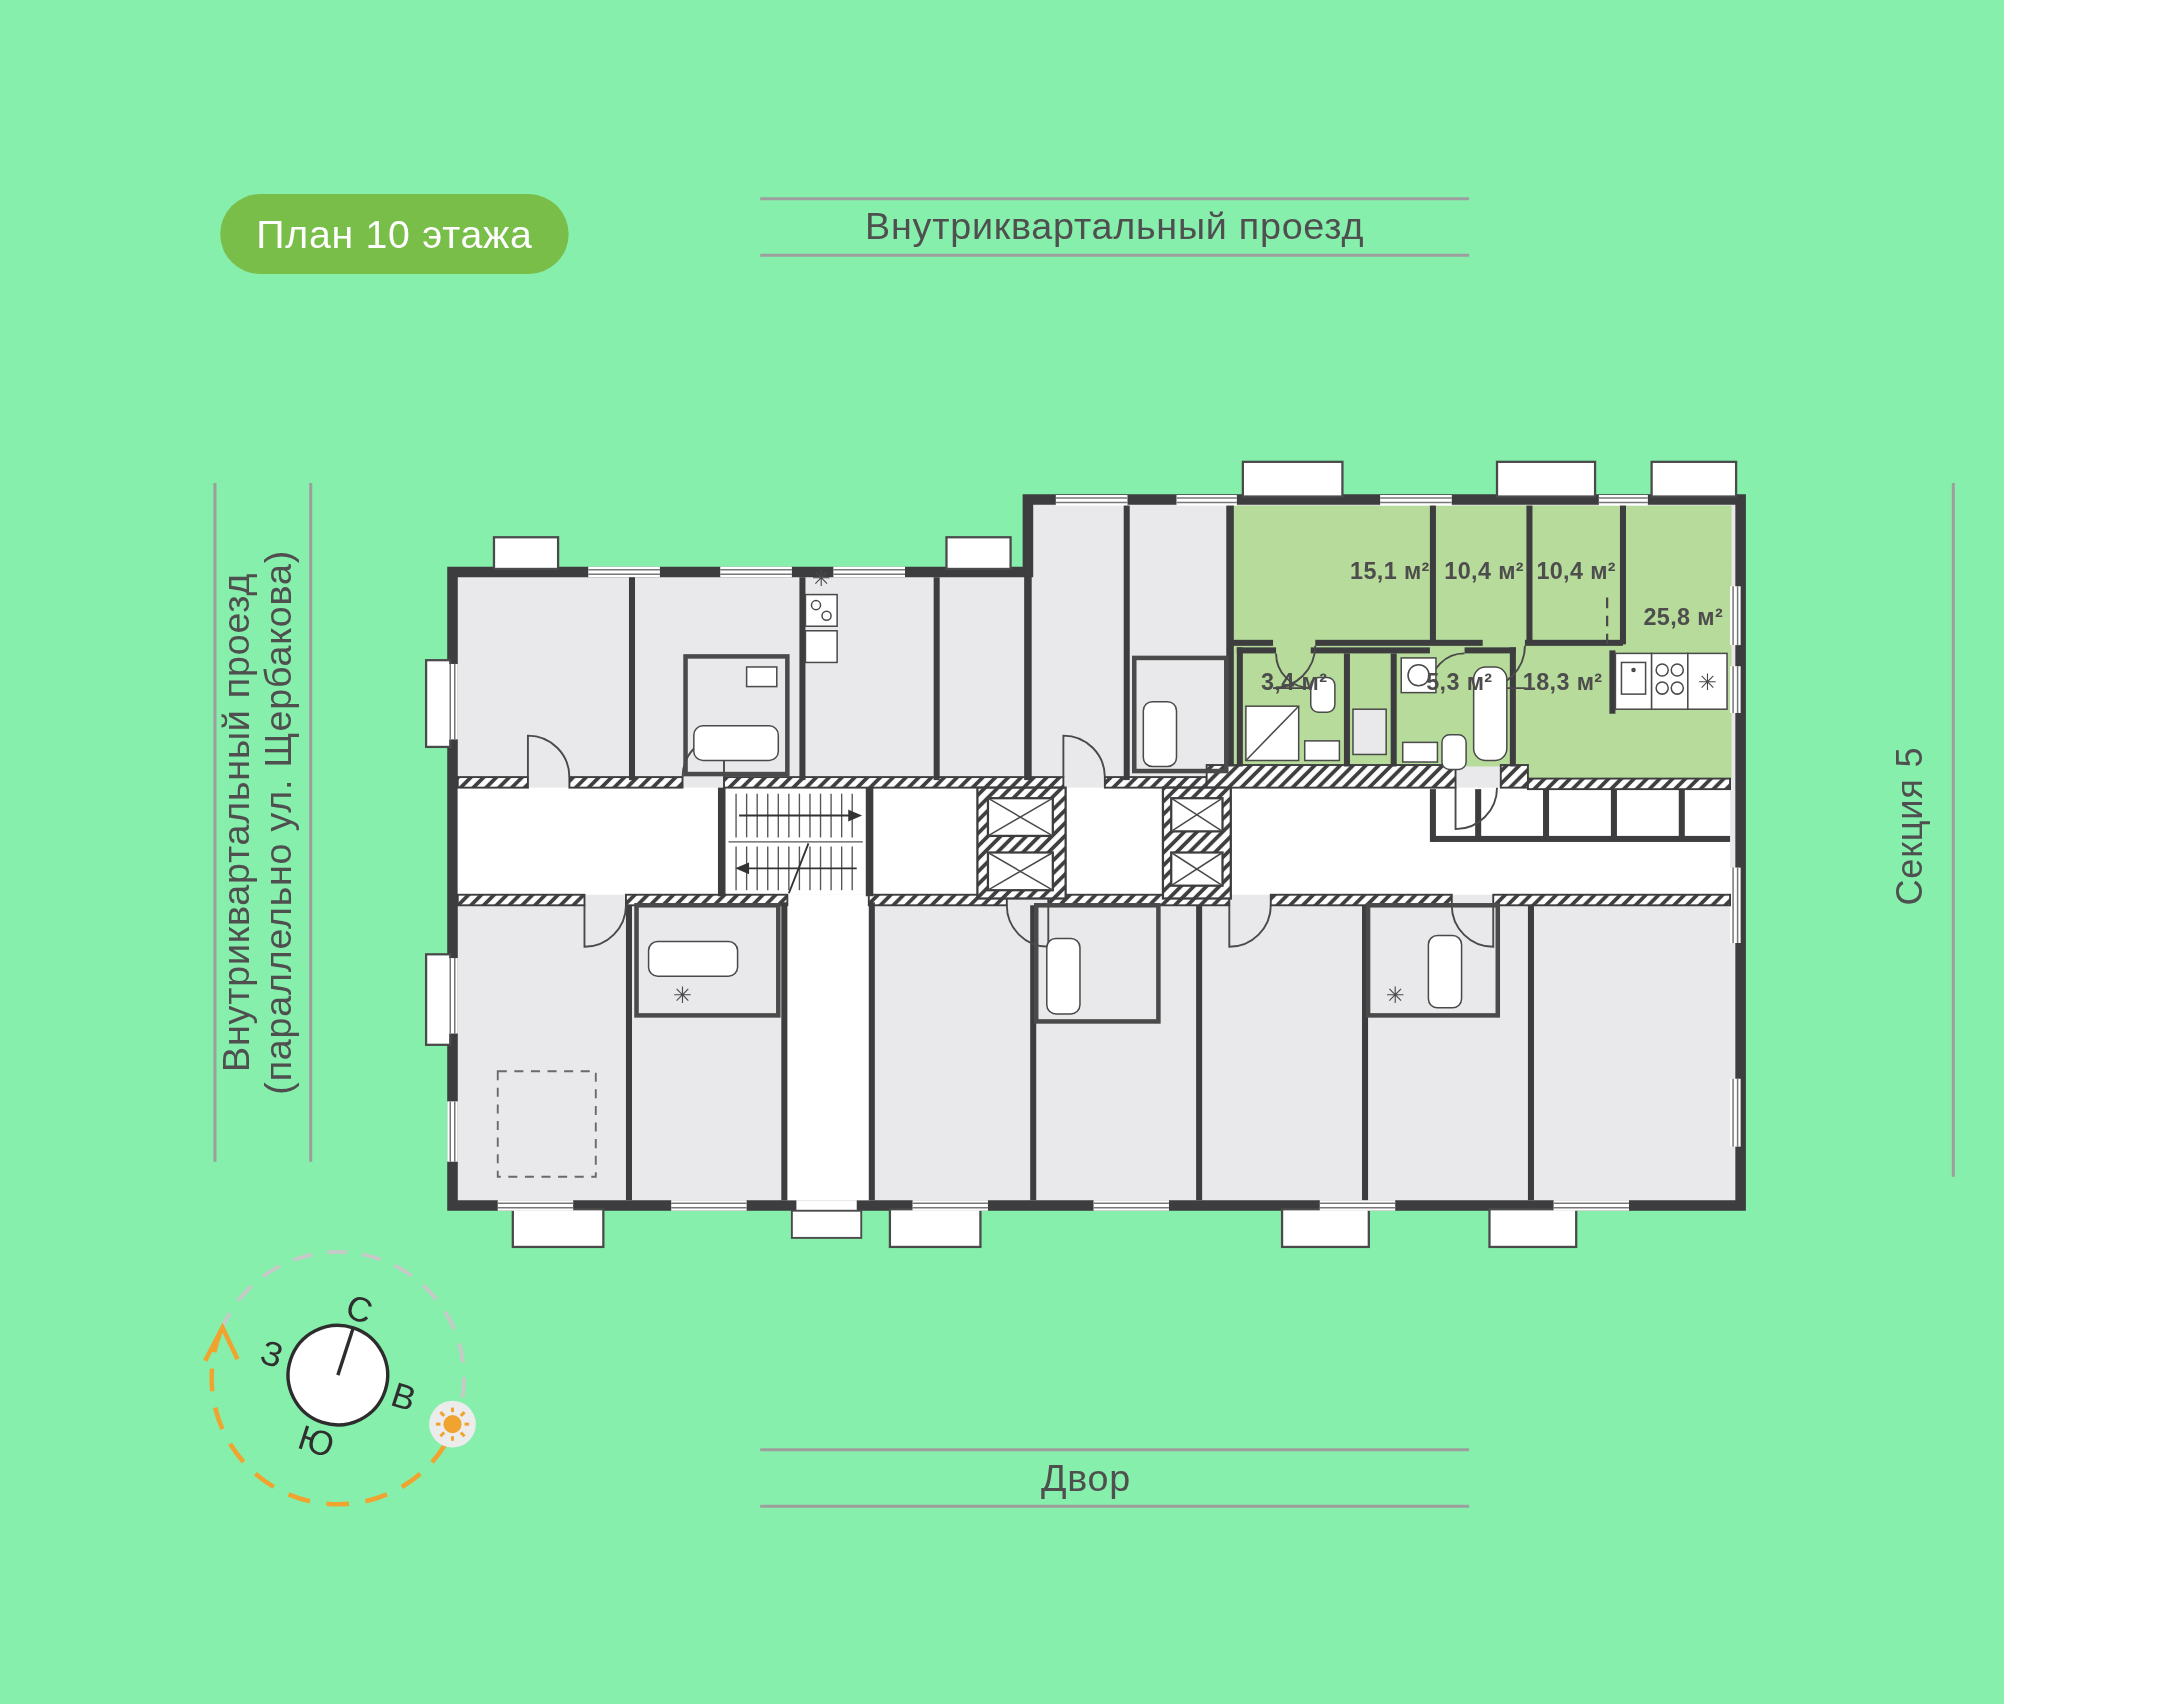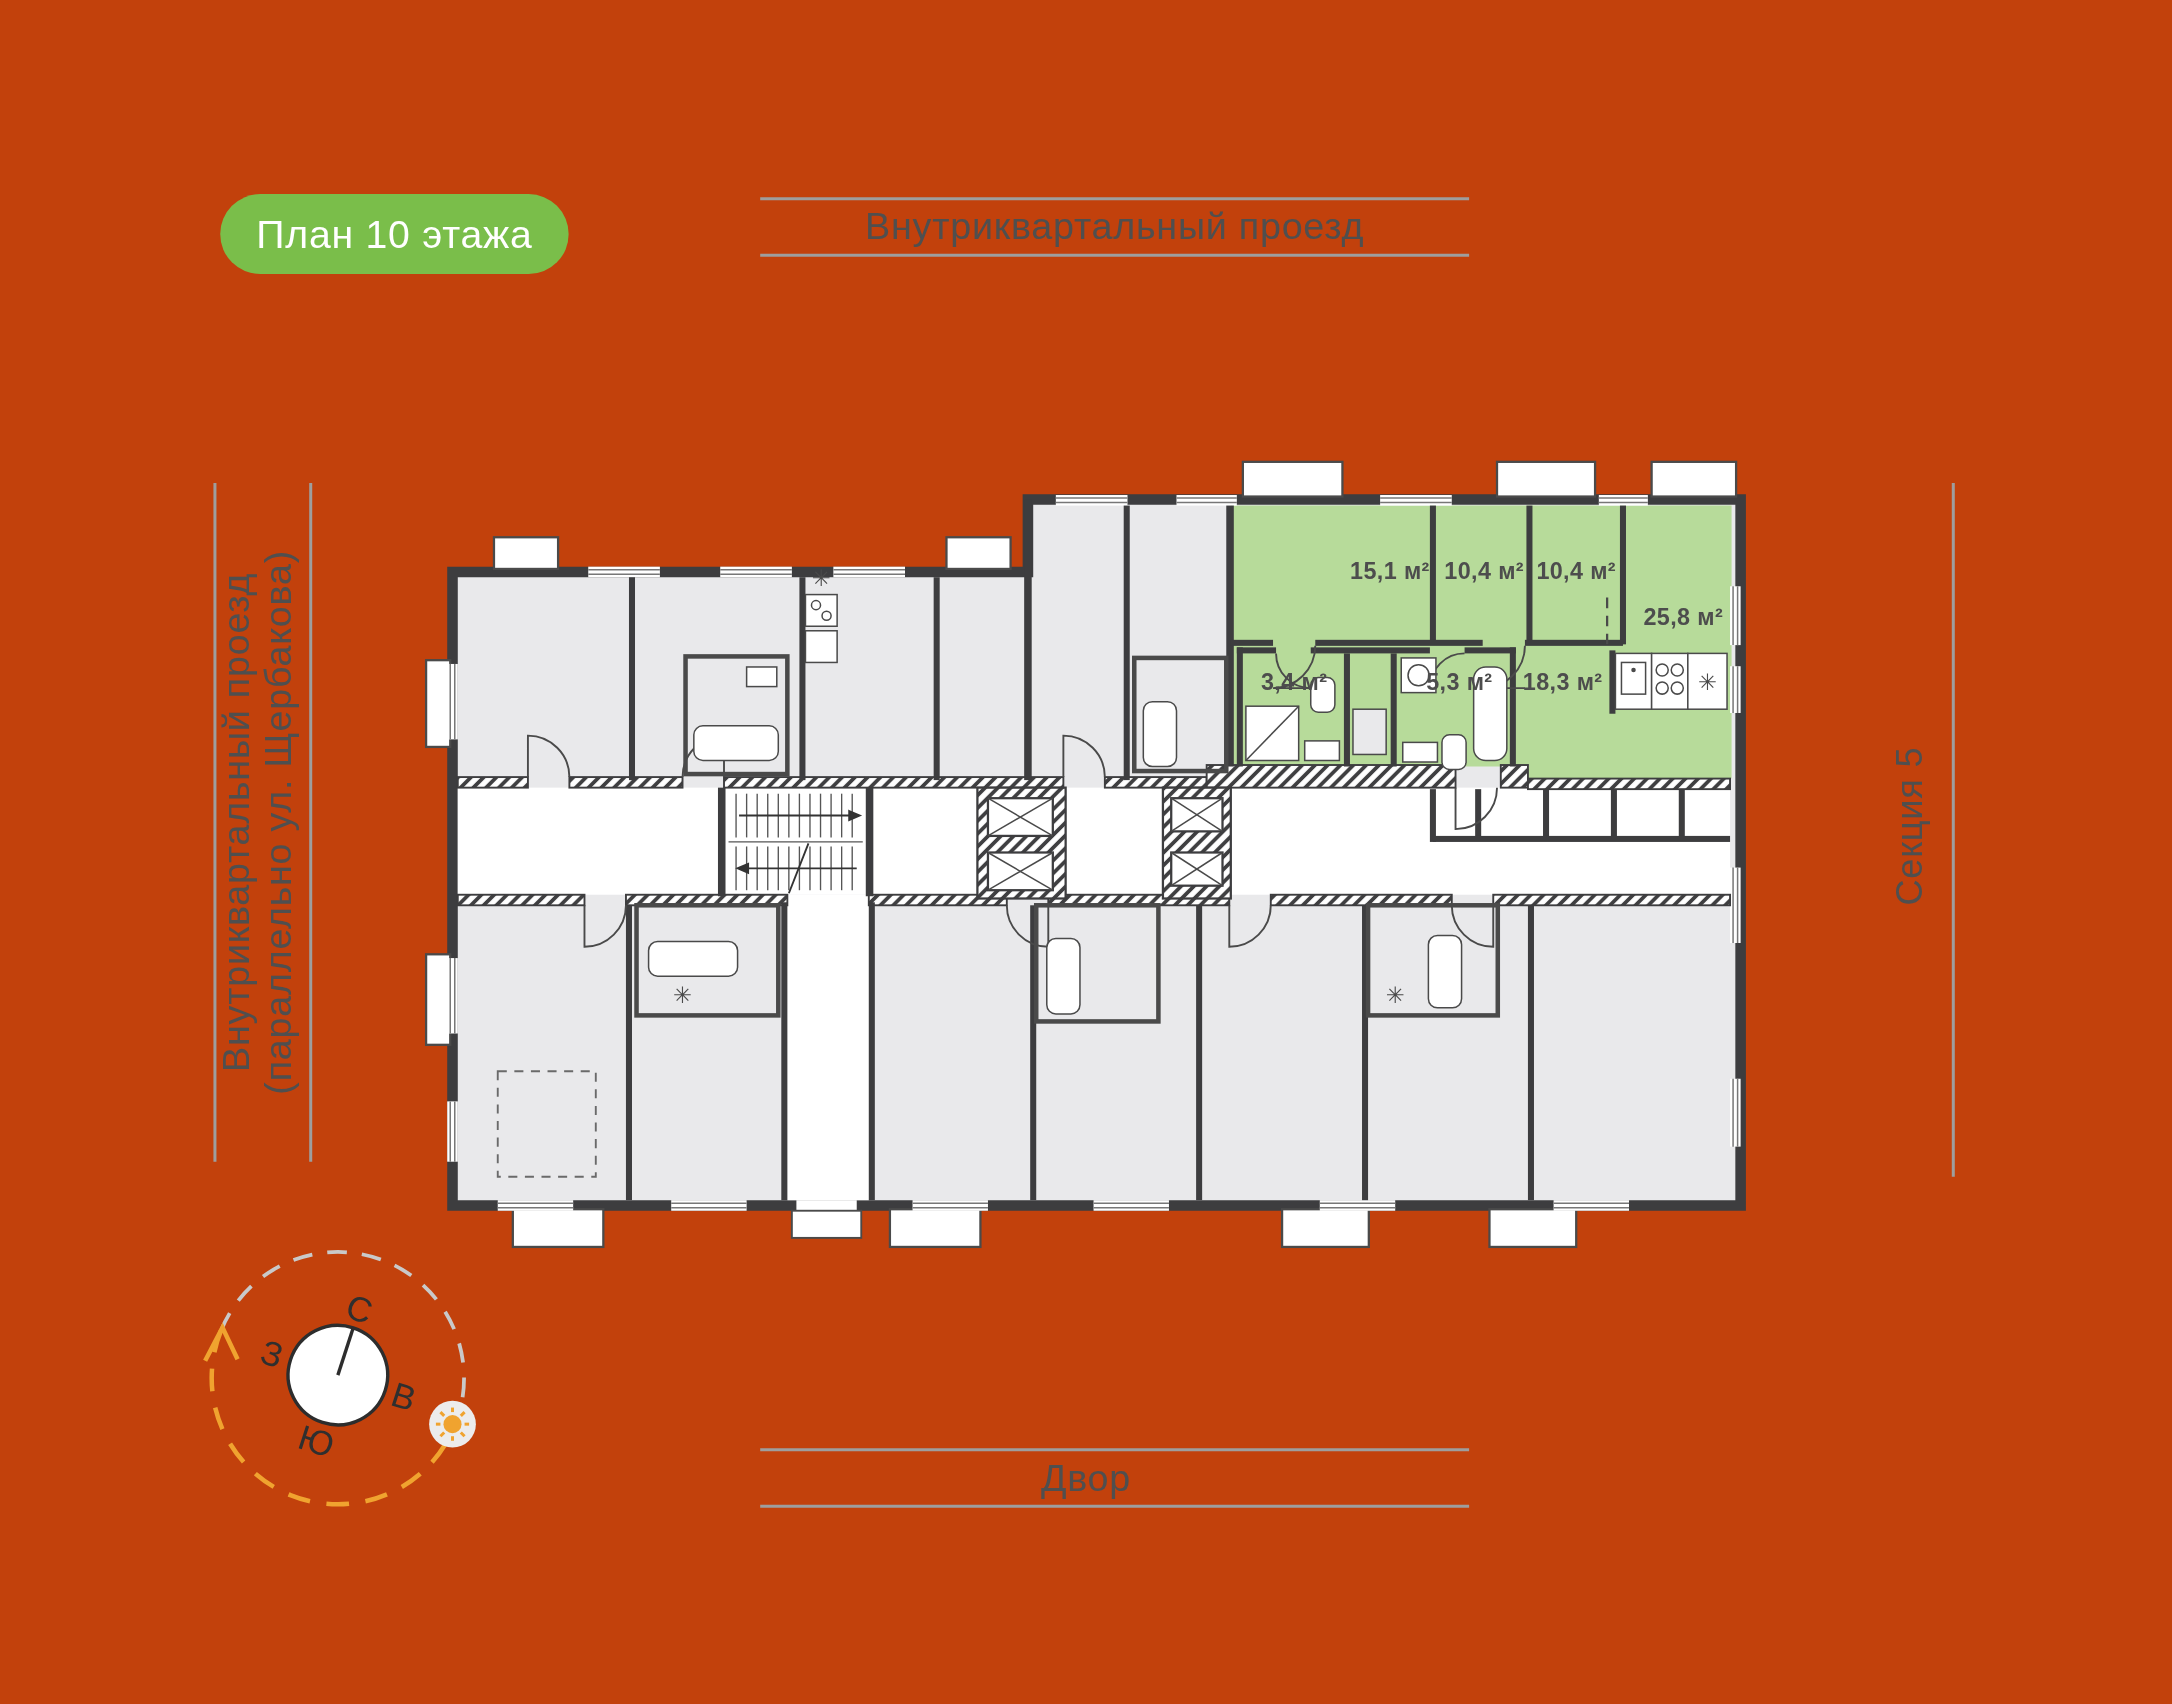--- a/index.html
+++ b/index.html
@@ -1,16 +1,16 @@
 <!DOCTYPE html>
 <html style="font-size:12px"><head>
 <meta charset="utf-8">
 <style>
   html,body{margin:0;padding:0;background:#ffffff;}
-  .canvas{position:relative;width:2172px;height:1705px;background:#c2410c;overflow:hidden;}
+  .canvas{position:relative;width:2004px;height:1705px;background:#86efac;overflow:hidden;}
   svg text{font-family:"Liberation Sans",sans-serif;}
   .road-label{fill:#4f4f4f;font-size:50px;letter-spacing:1px;}
   .section-label{fill:#4f4f4f;font-size:48px;letter-spacing:1px;}
   .badge-text{fill:#ffffff;font-size:52px;letter-spacing:1px;}
   .area-label{fill:#4d4d4d;font-size:31px;font-weight:bold;letter-spacing:.5px;}
   .compass-letter{fill:#2f2f2f;font-size:46px;font-weight:500;}
   .fridge{fill:#4a4a4a;font-size:30px;}
 </style>
 </head>
 <body>

